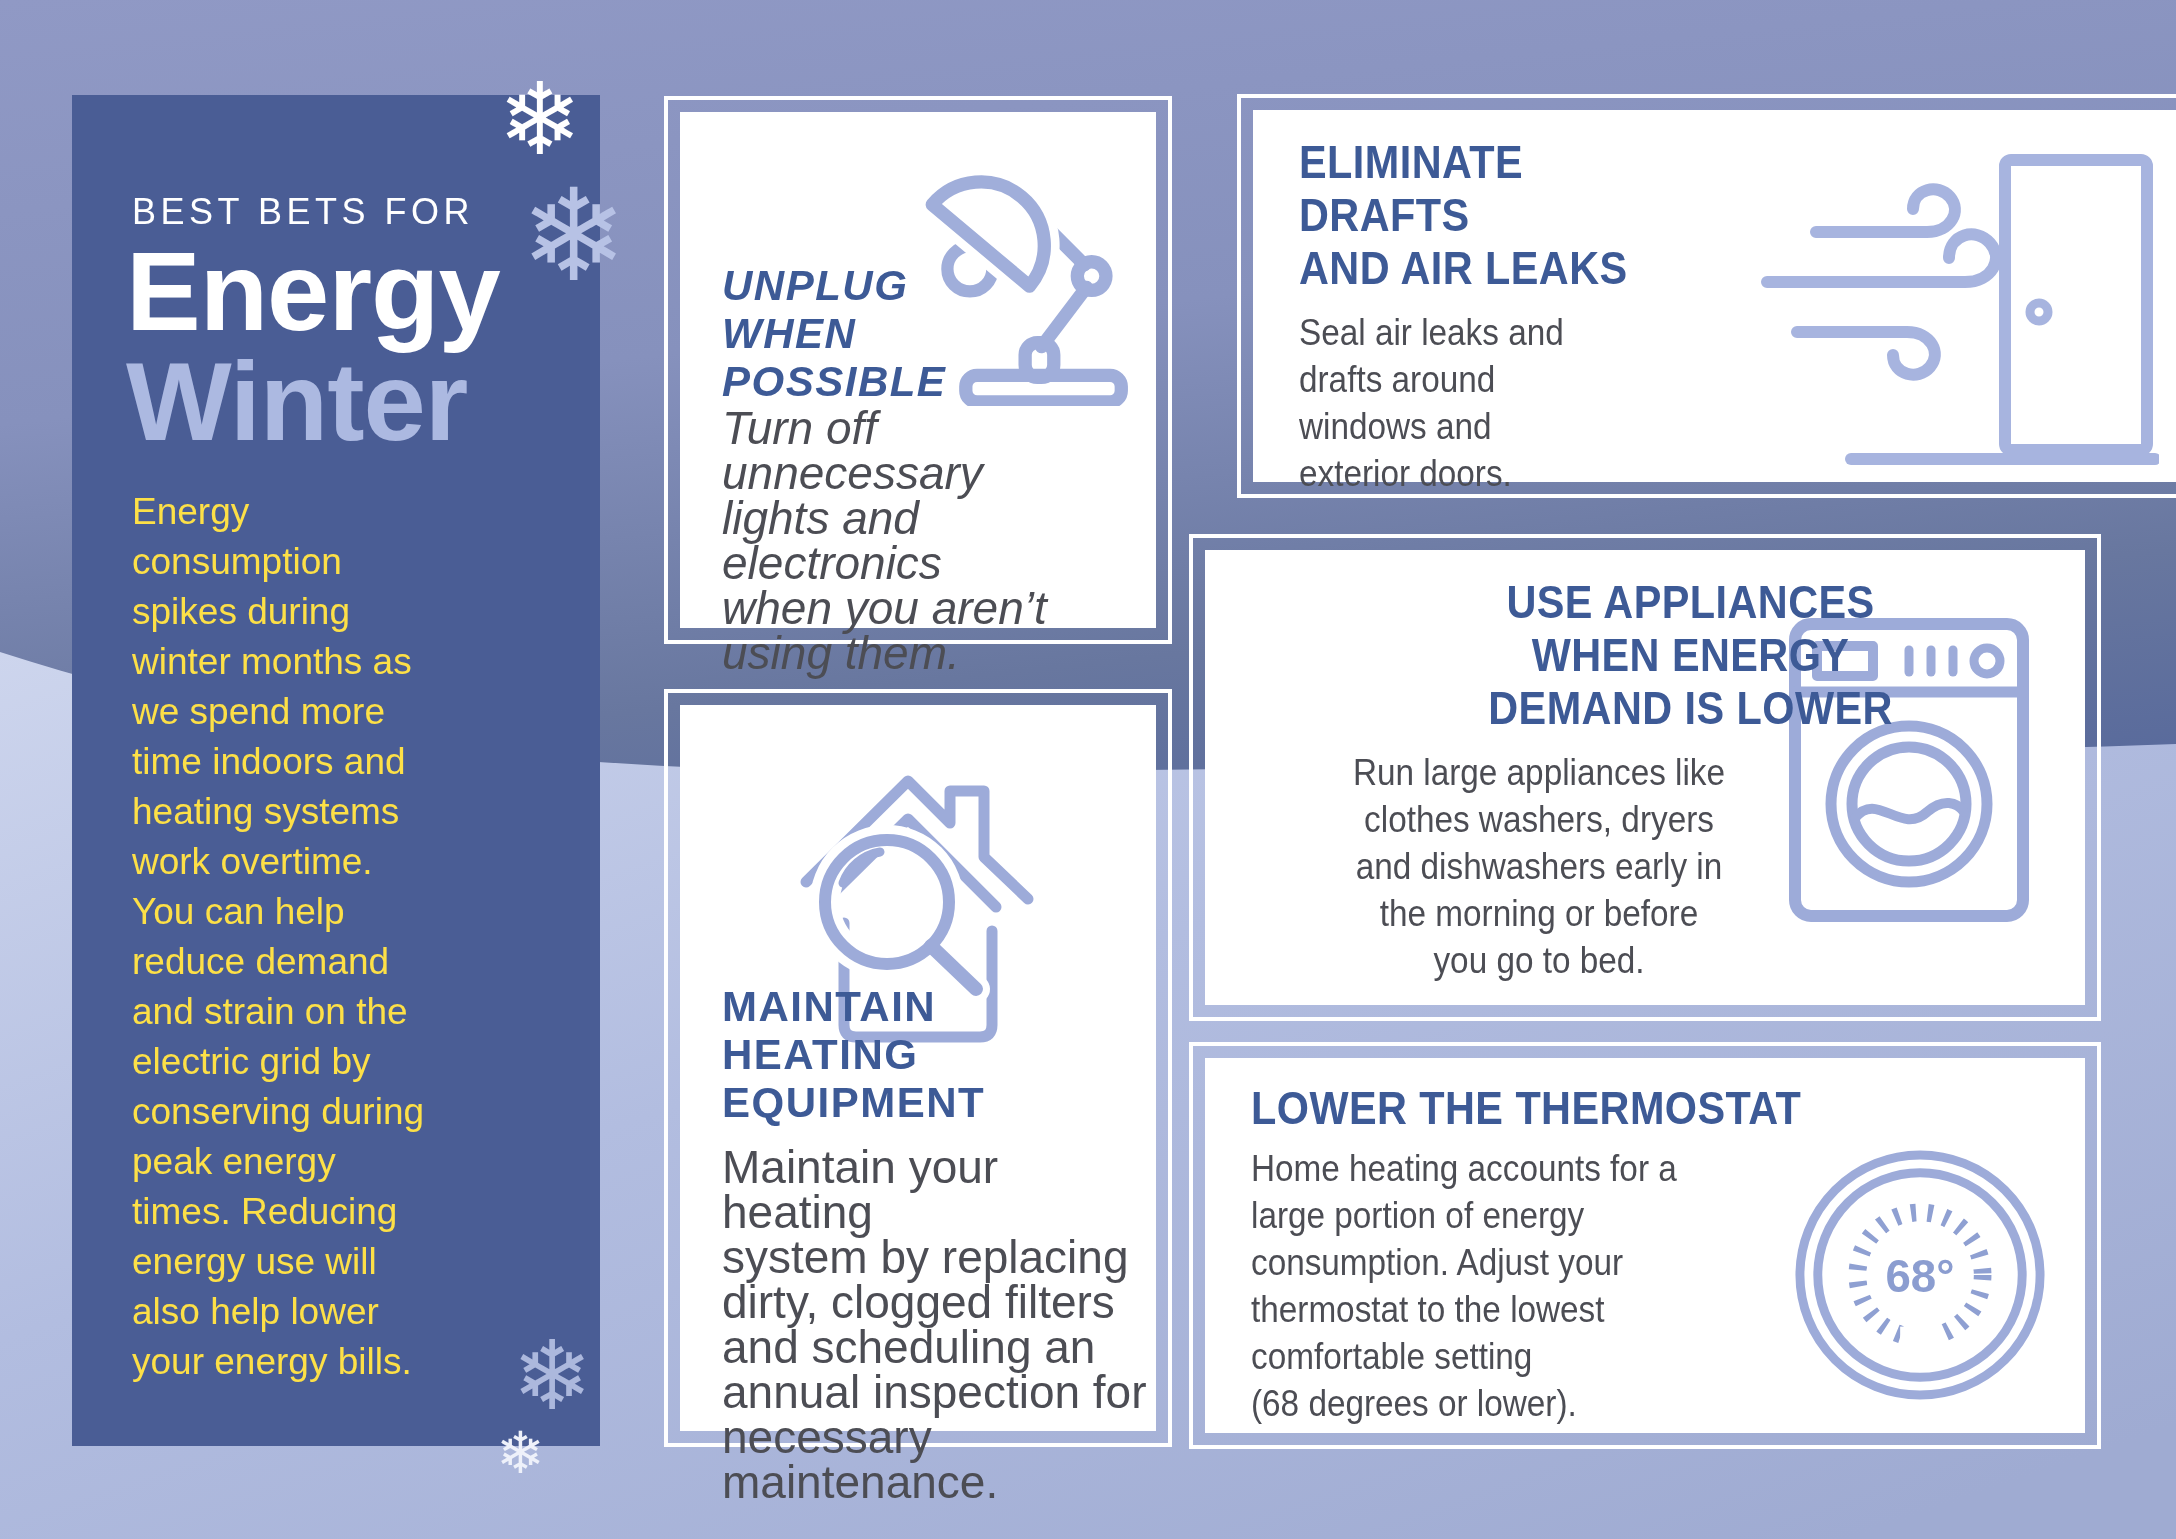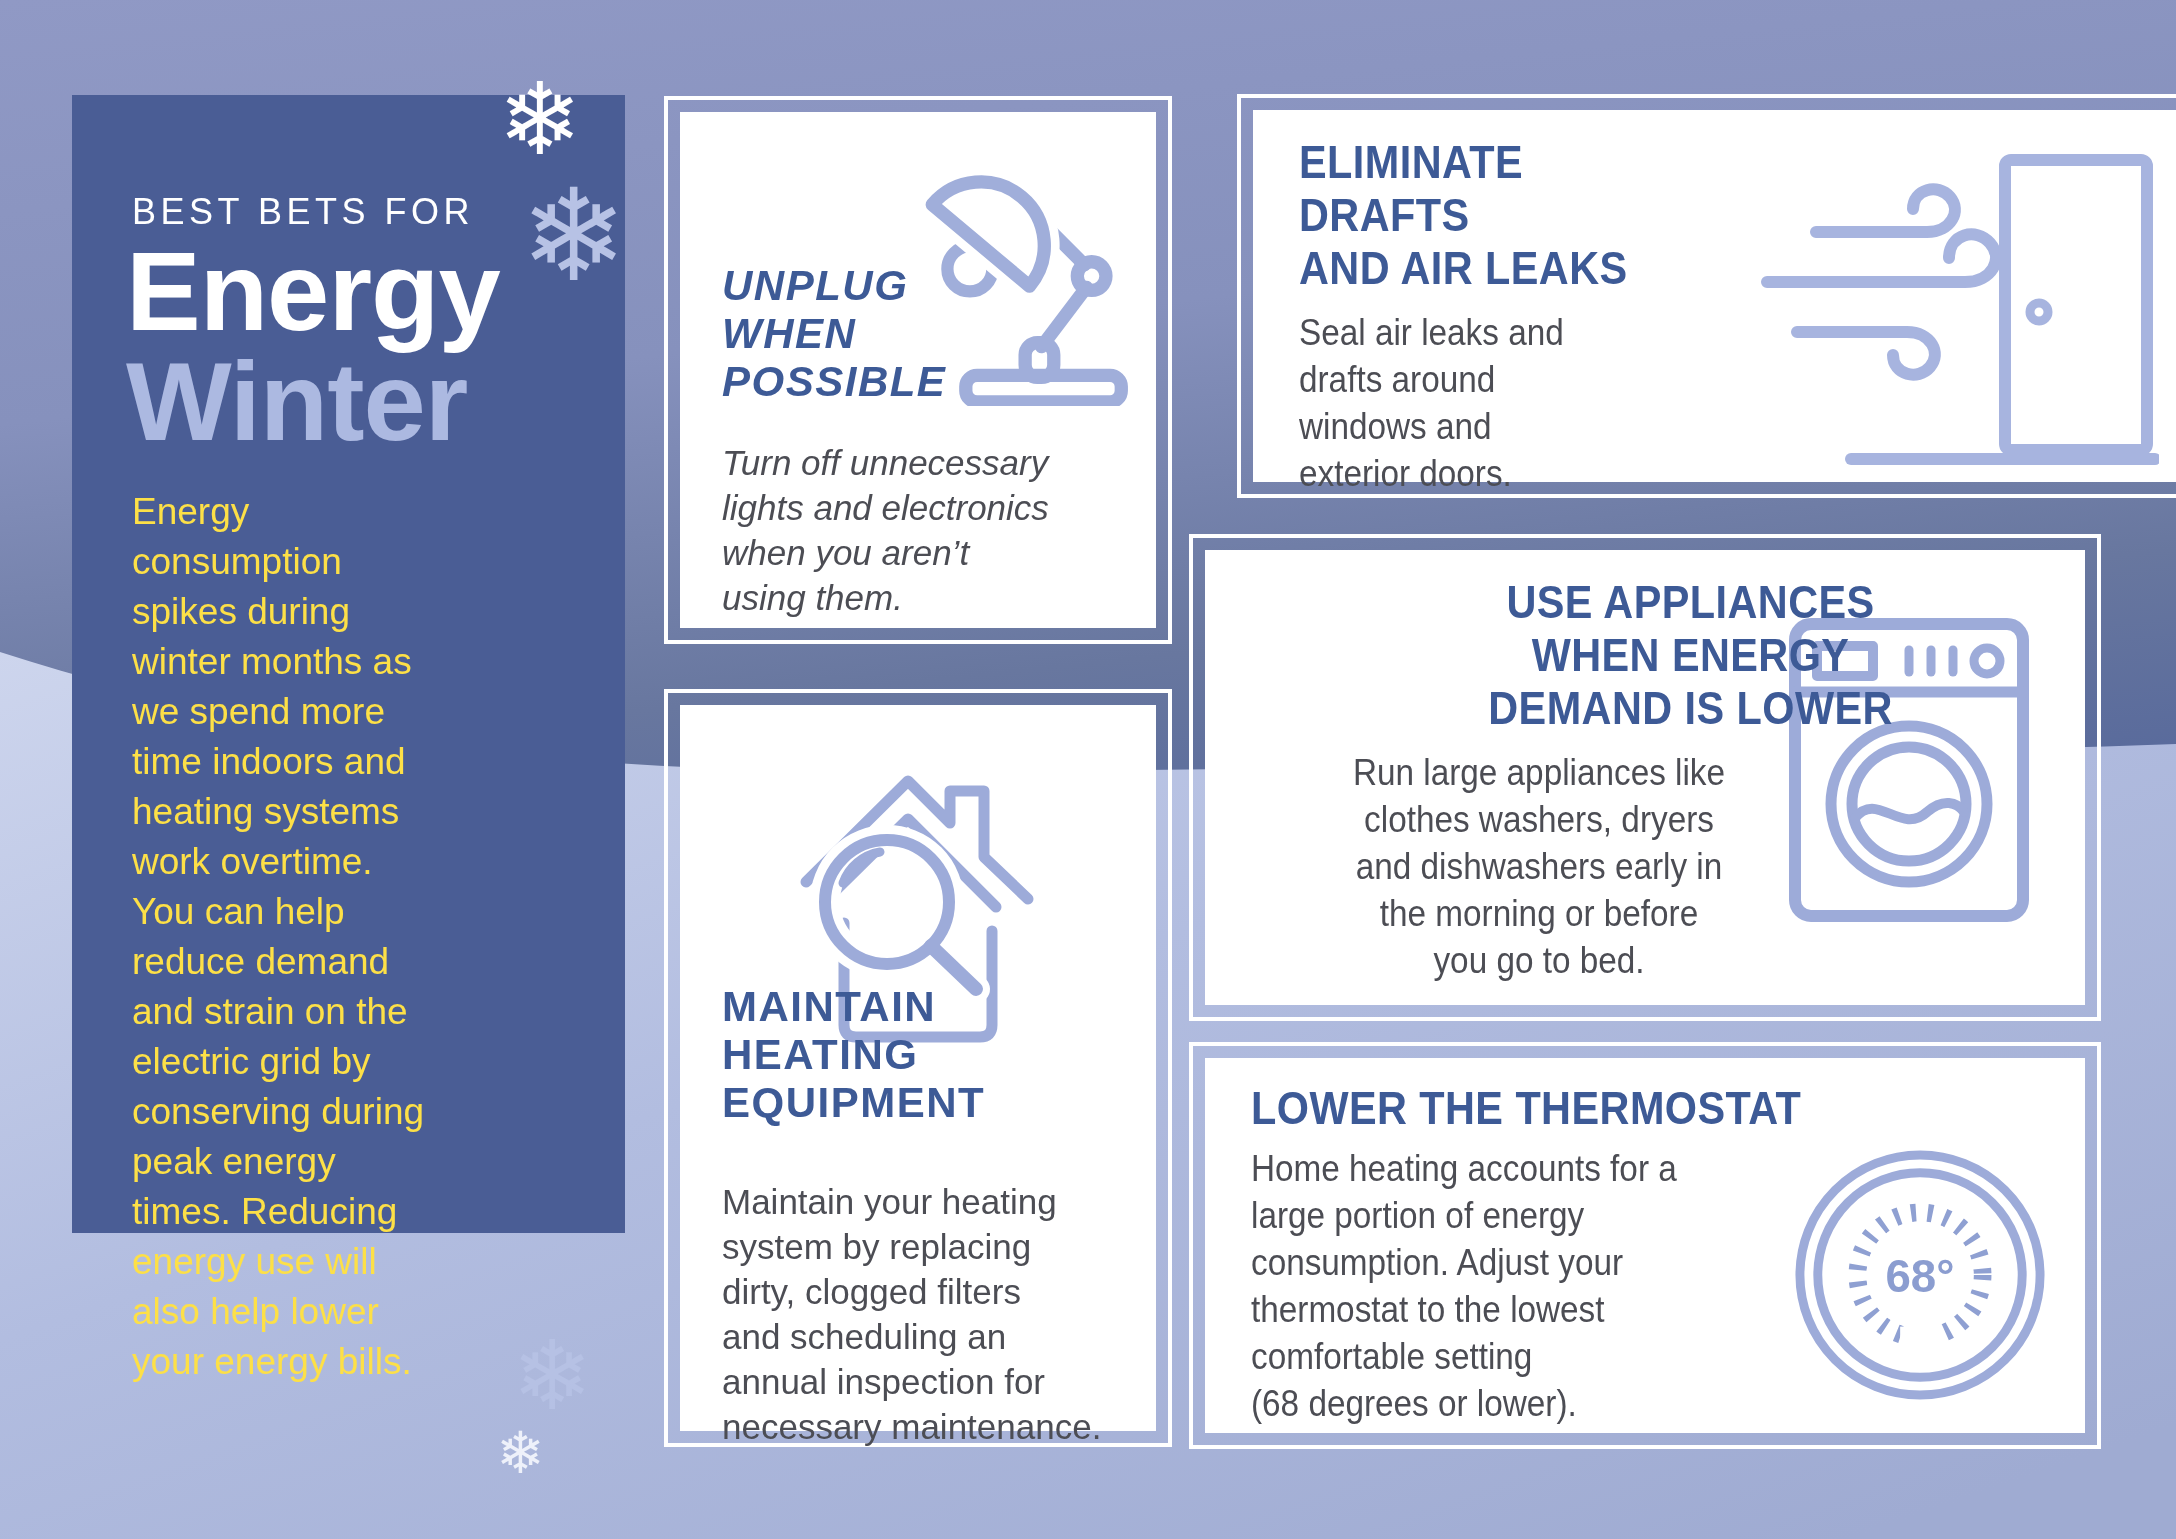--- a/index.html
+++ b/index.html
@@ -4,38 +4,38 @@
 <style>
   html,body{margin:0;padding:0;background:#8e99c4;}
   .page{
     position:relative;width:2176px;height:1539px;overflow:hidden;
     font-family:"Liberation Sans","DejaVu Sans",sans-serif;
   }
   .bg-top{position:absolute;inset:0;
     background:linear-gradient(174deg,#9099c5 0%,#8691bd 24%,#68779f 44%,#56689b 58%,#52639a 75%);}
   .bg-wave{position:absolute;left:0;top:0;width:2176px;height:1539px;}
   
-  .sidebar{position:absolute;left:72px;top:95px;width:528px;height:1138px;background:#4a5d95;padding-left:25px;}
+  .sidebar{position:absolute;left:72px;top:95px;width:528px;height:1351px;background:#4a5d95;}
   .kicker{position:absolute;left:60px;top:96px;font-size:36px;letter-spacing:4.5px;color:#ffffff;font-weight:400;}
   .title-line{position:absolute;left:54px;font-size:112px;line-height:110px;font-weight:700;letter-spacing:-1px;}
   .t1{top:142px;color:#ffffff;}
   .t2{top:252px;color:#acb9e1;}
   .intro{position:absolute;left:60px;top:392px;width:450px;font-size:37px;line-height:50px;color:#fde047;white-space:pre-line;}
   
   .card{position:absolute;background:#ffffff;outline:4px solid #ffffff;outline-offset:12px;}
   #card-unplug{left:680px;top:112px;width:476px;height:516px;font-style:italic;}
   #card-drafts{left:1253px;top:110px;width:932px;height:372px;}
   #card-appliances{left:1205px;top:550px;width:880px;height:455px;text-align:center;}
   #card-maintain{left:680px;top:705px;width:476px;height:726px;}
   #card-thermostat{left:1205px;top:1058px;width:880px;height:375px;}
   .card h2{margin:0;color:#3d5a96;font-weight:700;white-space:pre-line;}
   .card .body{color:#4c4d54;white-space:pre-line;}
   
   .h-left{position:absolute;font-size:42px;line-height:48px;letter-spacing:1.5px;}
-  .b-left{position:absolute;font-size:35px;line-height:45px;margin-top:34px;}
+  .b-left{position:absolute;font-size:46px;line-height:45px;}
   #card-unplug .h-left{left:42px;top:150px;}
   #card-unplug .b-left{left:42px;top:294px;width:420px;}
   #card-maintain .h-left{left:42px;top:278px;}
   #card-maintain .b-left{left:42px;top:440px;width:430px;}
   
   .squeeze{position:absolute;left:46px;top:26px;width:111%;transform:scaleX(0.9);transform-origin:left top;}
   .h-right{font-size:46px;line-height:53px;letter-spacing:0.5px;}
   .b-right{font-size:37px;line-height:47px;margin-top:14px;}
   #card-thermostat .squeeze{top:24px;}
   #card-thermostat .b-right{margin-top:10px;width:620px;}

